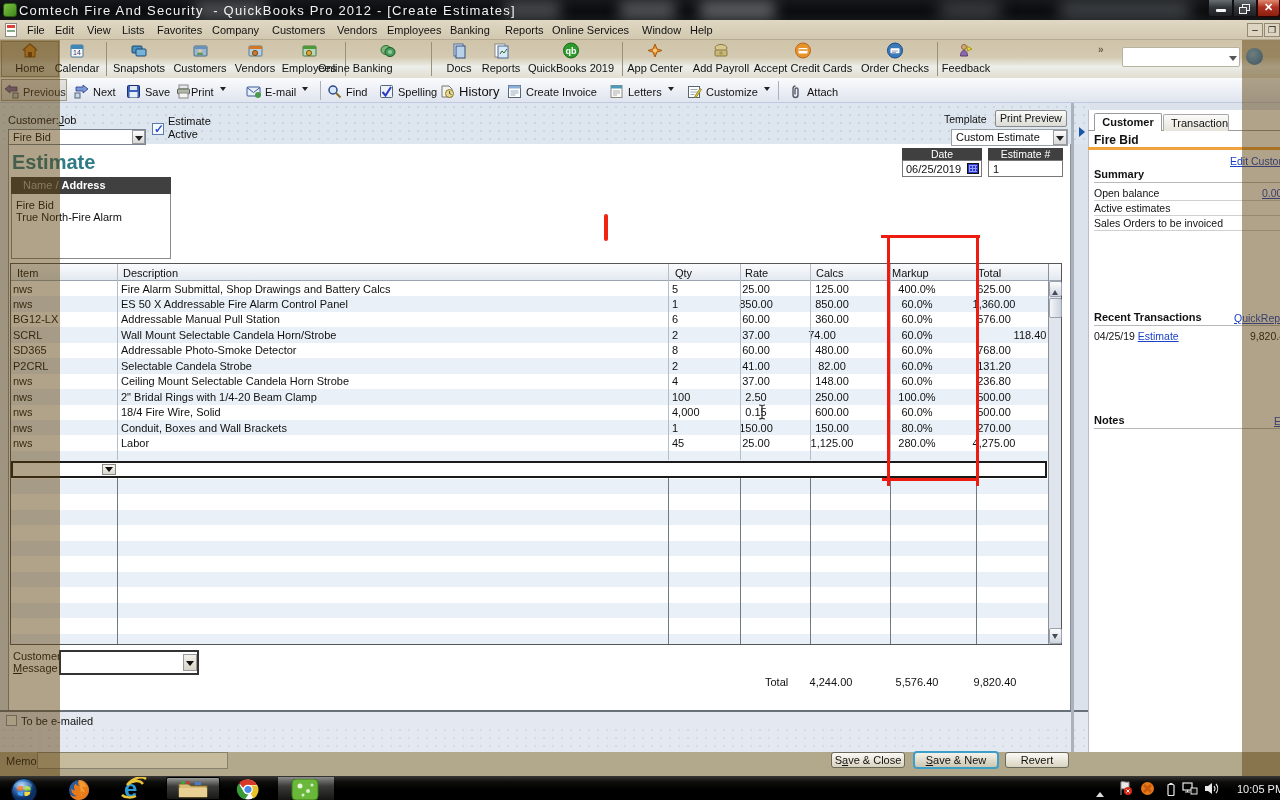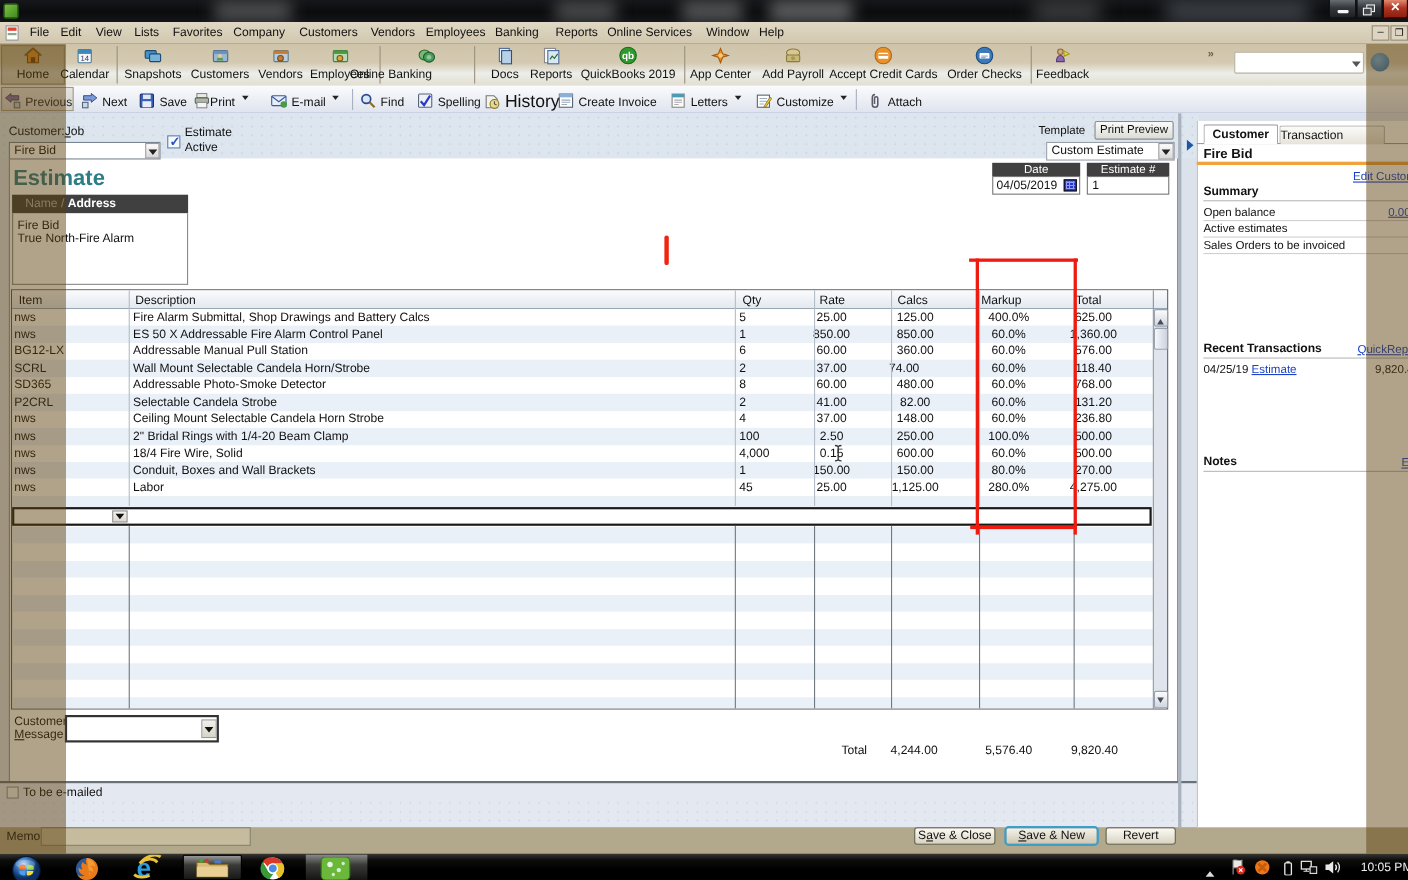--- a/index.html
+++ b/index.html
@@ -15,20 +15,21 @@
 <body>
 
 <div class="a" id="titlebar" style="left:0;top:0;width:1280px;height:20px;background:linear-gradient(#15171a,#0a0c0e 55%,#131518);overflow:hidden">
   <div class="a" style="left:195px;top:0;width:70px;height:20px;background:#4a4c4e;filter:blur(7px)"></div>
   <div class="a" style="left:505px;top:0;width:55px;height:20px;background:#46484a;filter:blur(7px)"></div>
   <div class="a" style="left:620px;top:0;width:55px;height:20px;background:#505254;filter:blur(7px)"></div>
   <div class="a" style="left:700px;top:0;width:75px;height:20px;background:#5a5c5e;filter:blur(7px)"></div>
   <div class="a" style="left:940px;top:0;width:60px;height:20px;background:#3a3c3e;filter:blur(8px)"></div>
   <div class="a" style="left:1060px;top:0;width:130px;height:20px;background:#3e4246;filter:blur(8px)"></div>
   <div class="a" style="left:3px;top:3px;width:14px;height:14px;background:linear-gradient(135deg,#7ec142,#3e8a1e);border-radius:3px;border:1px solid #2a5f12"></div>
+  <div class="a tt" style="left:19px;top:3px;color:#f2f2f2;font-size:13px;letter-spacing:1.2px">Comtech Fire And Security&nbsp; - QuickBooks Pro 2012 - [Create Estimates]</div>
 
   <div class="a" style="left:1208px;top:0;width:25px;height:17px;background:linear-gradient(#686d73,#33373c 45%,#1d2023);border:1px solid #111;border-top:none;border-radius:0 0 3px 3px">
     <div class="a" style="left:7px;top:9px;width:10px;height:3px;background:#f5f5f5;border-radius:1px"></div>
   </div>
   <div class="a" style="left:1233px;top:0;width:24px;height:17px;background:linear-gradient(#686d73,#33373c 45%,#1d2023);border:1px solid #111;border-top:none">
     <div class="a" style="left:8px;top:4px;width:8px;height:7px;border:1.5px solid #f0f0f0;background:#44484c"></div>
     <div class="a" style="left:5px;top:7px;width:8px;height:7px;border:1.5px solid #f0f0f0;background:#44484c"></div>
   </div>
   <div class="a" style="left:1257px;top:0;width:23px;height:17px;background:linear-gradient(#e08a70,#b03322 45%,#8a1f10);border:1px solid #300;border-top:none;border-radius:0 0 3px 0;color:#fff;font-weight:bold;font-size:11px;text-align:center;line-height:15px">✕</div>
 </div>
@@ -187,21 +188,21 @@
 <div class="a" style="left:1px;top:79px;width:66px;height:22px;background:rgba(150,130,90,0.18);border:1px solid #a39a82"></div>
 <div class="isep a" style="left:320px;top:81px;height:19px"></div>
 <div class="a tt" style="left:327px;top:84px;font-size:11px"><svg width="15" height="15" viewBox="0 0 15 15" style="vertical-align:-3px">
       <circle cx="6" cy="6" r="4" fill="#d8e8f8" stroke="#2a4a8a" stroke-width="1.5"></circle>
       <path d="M9 9 L13.5 13.5" stroke="#8a6a2a" stroke-width="2"></path>
     </svg><span style="margin-left:4px">Find</span></div>
 <div class="a tt" style="left:379px;top:84px;font-size:11px"><svg width="15" height="15" viewBox="0 0 15 15" style="vertical-align:-3px">
       <rect x="1.5" y="1.5" width="12" height="12" rx="1" fill="#eef2f8" stroke="#567"></rect>
       <path d="M3.5 8 L6.5 11.5 L12 3" fill="none" stroke="#2a3ac8" stroke-width="2"></path>
     </svg><span style="margin-left:4px">Spelling</span></div>
-<div class="a tt" style="left:440px;top:84px;font-size:16px"><svg width="15" height="15" viewBox="0 0 15 15" style="vertical-align:-3px">
+<div class="a tt" style="left:440px;top:84px;font-size:13px"><svg width="15" height="15" viewBox="0 0 15 15" style="vertical-align:-3px">
       <path d="M2 2 h7 l3 3 v8 h-10 Z" fill="#f4f4ec" stroke="#777"></path>
       <circle cx="9.5" cy="9.5" r="4" fill="#e8d890" stroke="#8a7a2a"></circle>
       <path d="M9.5 7 v2.5 l2 1" stroke="#554" fill="none"></path>
     </svg><span style="margin-left:4px">History</span></div>
 <div class="a tt" style="left:507px;top:84px;font-size:11px"><svg width="15" height="15" viewBox="0 0 15 15" style="vertical-align:-3px">
       <rect x="1.5" y="1.5" width="12" height="12" fill="#fff" stroke="#567"></rect>
       <rect x="1.5" y="1.5" width="12" height="3" fill="#8ab0d8"></rect>
       <path d="M3.5 7 h8 M3.5 9 h8 M3.5 11 h5" stroke="#9ab"></path>
     </svg><span style="margin-left:4px">Create Invoice</span></div>
 <div class="a tt" style="left:609px;top:84px;font-size:11px"><svg width="15" height="15" viewBox="0 0 15 15" style="vertical-align:-3px">
@@ -250,21 +251,21 @@
   <div class="a tt" style="left:4px;top:1px">Custom Estimate</div>
   <div class="a" style="left:101px;top:0px;width:14px;height:15px;background:linear-gradient(#fdfdfd,#d8d8d8);border:1px solid #9a9a9a">
     <div class="a" style="left:2px;top:5px;width:0;height:0;border:4px solid transparent;border-top:5px solid #222"></div>
   </div>
 </div>
 
 <div class="a tt" style="left:12px;top:151px;font-size:20px;font-weight:bold;color:#2e7d86">Estimate</div>
 
 <div class="a hdrbar" style="left:902px;top:148px;width:80px;height:12px;text-align:center;font-size:10.5px;line-height:12px">Date</div>
 <div class="a" style="left:902px;top:160px;width:80px;height:17px;background:#fff;border:1px solid #777">
-  <div class="a tt" style="left:3px;top:2px">04/05/2019</div>
+  <div class="a tt" style="left:3px;top:2px">06/25/2019</div>
   <div class="a" style="left:64px;top:2px;width:12px;height:11px;background:#2a35c8;border:1px solid #111;">
     <div style="width:8px;height:7px;margin:1px auto;background:
       repeating-linear-gradient(to right,#8fa0ff 0 1px,transparent 1px 3px),
       repeating-linear-gradient(to bottom,#8fa0ff 0 1px,transparent 1px 3px)"></div>
   </div>
 </div>
 <div class="a hdrbar" style="left:988px;top:148px;width:75px;height:12px;text-align:center;font-size:10.5px;line-height:12px">Estimate #</div>
 <div class="a" style="left:988px;top:160px;width:75px;height:17px;background:#fff;border:1px solid #777">
   <div class="a tt" style="left:4px;top:2px">1</div>
 </div>
@@ -310,21 +311,21 @@
 <div class="a tt r" style="left:782px;top:313.4px;width:100px">360.00</div>
 <div class="a tt r" style="left:867px;top:313.4px;width:100px">60.0%</div>
 <div class="a tt r" style="left:944px;top:313.4px;width:100px">576.00</div>
 <div class="a" style="left:11px;top:327.3px;width:1037px;height:15.45px;background:#e9f0f7"></div>
 <div class="a tt" style="left:13px;top:328.8px">SCRL</div>
 <div class="a tt" style="left:121px;top:328.8px">Wall Mount Selectable Candela Horn/Strobe</div>
 <div class="a tt" style="left:672px;top:328.8px">2</div>
 <div class="a tt r" style="left:706px;top:328.8px;width:100px">37.00</div>
 <div class="a tt r" style="left:782px;top:328.8px;width:80px">74.00</div>
 <div class="a tt r" style="left:867px;top:328.8px;width:100px">60.0%</div>
-<div class="a tt r" style="left:944px;top:328.8px;width:100px">118.40</div>
+<div class="a tt r" style="left:980px;top:328.8px;width:100px">118.40</div>
 <div class="a" style="left:11px;top:342.8px;width:1037px;height:15.45px;background:#fff"></div>
 <div class="a tt" style="left:13px;top:344.3px">SD365</div>
 <div class="a tt" style="left:121px;top:344.3px">Addressable Photo-Smoke Detector</div>
 <div class="a tt" style="left:672px;top:344.3px">8</div>
 <div class="a tt r" style="left:706px;top:344.3px;width:100px">60.00</div>
 <div class="a tt r" style="left:782px;top:344.3px;width:100px">480.00</div>
 <div class="a tt r" style="left:867px;top:344.3px;width:100px">60.0%</div>
 <div class="a tt r" style="left:944px;top:344.3px;width:100px">768.00</div>
 <div class="a" style="left:11px;top:358.2px;width:1037px;height:15.45px;background:#e9f0f7"></div>
 <div class="a tt" style="left:13px;top:359.7px">P2CRL</div>
@@ -423,21 +424,21 @@
 <div class="a" style="left:37px;top:752px;width:191px;height:17px;background:#c6bb9d;border:1px solid #85816e"></div>
 
 <div class="a" style="left:831px;top:752px;width:74px;height:16px;background:linear-gradient(#fbfaf5,#d9d3c0);border:1px solid #6a6a5a;border-radius:3px;text-align:center;line-height:14px">S<span style="text-decoration:underline">a</span>ve &amp; Close</div>
 <div class="a" style="left:913px;top:751px;width:86px;height:18px;background:linear-gradient(#f4f2ea,#cdc7b2);border:2px solid #3d9ec8;border-radius:4px;text-align:center;line-height:14px"><span style="text-decoration:underline">S</span>ave &amp; New</div>
 <div class="a" style="left:1005px;top:752px;width:64px;height:16px;background:linear-gradient(#fbfaf5,#d9d3c0);border:1px solid #6a6a5a;border-radius:3px;text-align:center;line-height:14px">Revert</div>
 
 <div class="a" style="left:1071px;top:103px;width:3px;height:649px;background:#aab2be"></div>
 <div class="a" style="left:1088px;top:110px;width:192px;height:642px;background:#fff;border-left:1px solid #b8bec8"></div>
 <div class="a" style="left:1079px;top:127px;width:0;height:0;border:5px solid transparent;border-left:6px solid #1a55a8"></div>
 <div class="a" style="left:1094px;top:113px;width:68px;height:18px;background:#fff;border:1px solid #9a9a9a;border-bottom:none;border-radius:2px 2px 0 0;text-align:center;font-weight:bold;line-height:17px;z-index:3">Customer</div>
-<div class="a" style="left:1163px;top:114px;width:96px;height:17px;background:linear-gradient(#fbfbf9,#e6e3da);border:1px solid #a8a8a8;border-bottom:none;border-radius:2px 2px 0 0;text-align:left;line-height:16px;z-index:2">Transaction</div>
+<div class="a" style="left:1163px;top:114px;width:66px;height:17px;background:linear-gradient(#fbfbf9,#e6e3da);border:1px solid #a8a8a8;border-bottom:none;border-radius:2px 2px 0 0;text-align:right;line-height:16px;z-index:2">Transaction</div>
 <div class="a" style="left:1088px;top:130px;width:192px;height:1px;background:#9a9a9a"></div>
 <div class="a" style="left:1095px;top:130px;width:66px;height:1px;background:#fff;z-index:3"></div>
 <div class="a tt" style="left:1094px;top:133px;font-weight:bold;font-size:12px">Fire Bid</div>
 <div class="a" style="left:1088px;top:147px;width:192px;height:3px;background:#f0a23c"></div>
 <div class="a tt lnk" style="left:1230px;top:155px;font-size:10.5px;z-index:40">Edit Customer</div>
 <div class="a tt" style="left:1094px;top:168px;font-weight:bold">Summary</div>
 <div class="a" style="left:1094px;top:182px;width:186px;height:1px;background:#b8b8b8"></div>
 <div class="a tt" style="left:1094px;top:187px;font-size:10.5px">Open balance</div>
 <div class="a tt" style="left:1262px;top:187px;font-size:10.5px;z-index:40"><span class="lnk">0.00</span></div>
 <div class="a" style="left:1094px;top:200px;width:186px;height:1px;background:#d0d0d0"></div>

